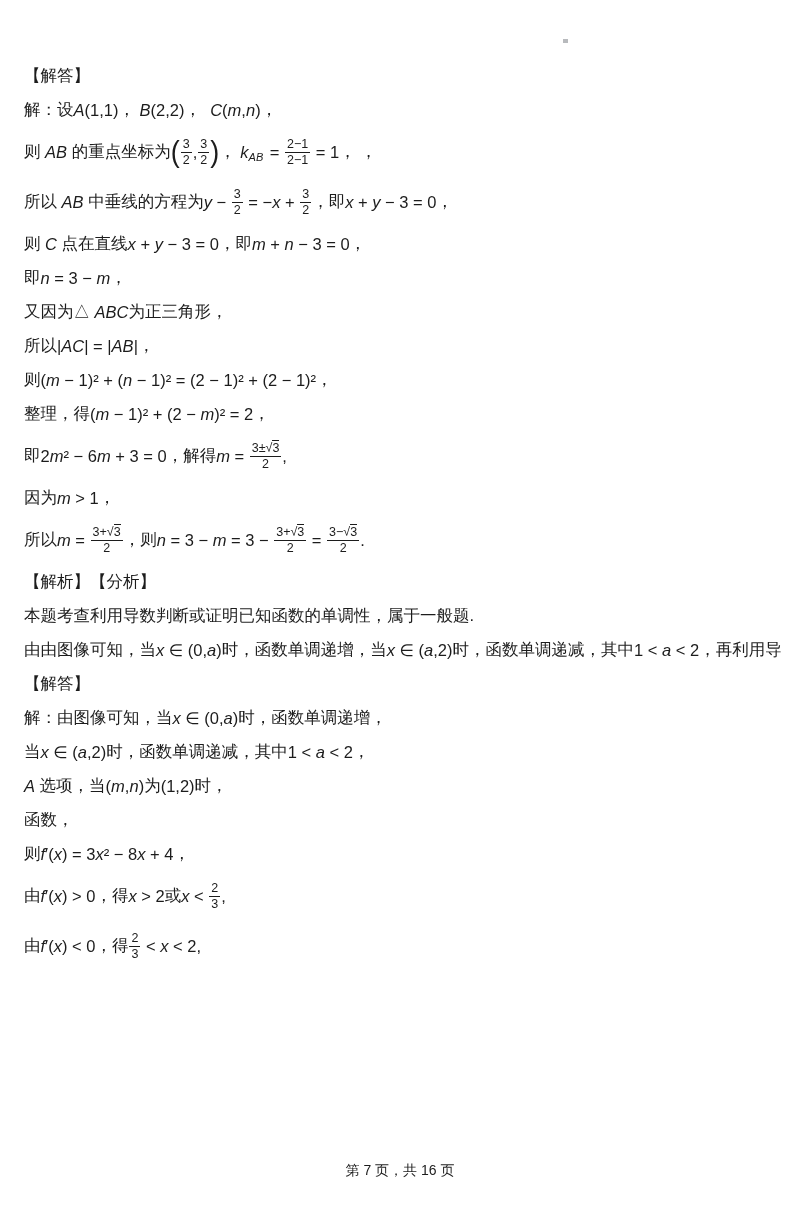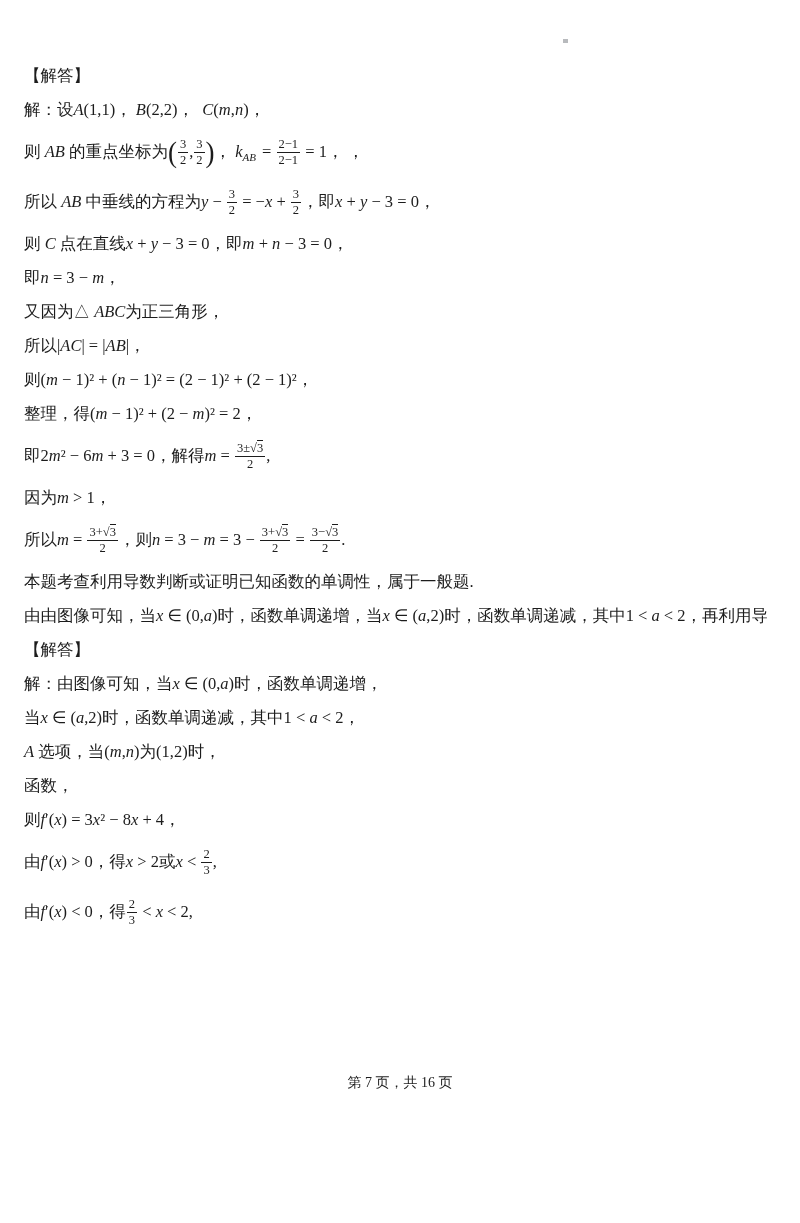--- a/index.html
+++ b/index.html
@@ -2,21 +2,21 @@
 <html><head>
 <meta charset="utf-8">
 <style>
   html, body { margin: 0; padding: 0; background: #ffffff; }
   .page {
     position: relative;
     width: 800px;
     height: 1223px;
     background: #ffffff;
     overflow: hidden;
-    font-family: Liberation Serif, serif;
+    font-family: Liberation Sans, sans-serif;
     color: #1c1c1c;
     font-size: 16.5px;
   }
   .content {
     position: absolute;
     left: 24px;
     top: 54px;
     width: 772px;
   }
   .line {
@@ -49,21 +49,21 @@
   .bigp {
     font-size: 27px;
     line-height: 1;
     transform: scaleY(1.1);
   }
   .radover { border-top: 1px solid currentColor; }
   .footer {
     position: absolute;
     left: 0;
     right: 0;
-    top: 1074px;
+    top: 1162px;
     text-align: center;
     font-size: 14px;
     color: #1c1c1c;
   }
   .speck {
     position: absolute;
     left: 563px;
     top: 39px;
     width: 5px;
     height: 4px;
@@ -169,20 +169,23 @@
         <span class="math"><i>m</i> = </span>
         <span class="frac"><span class="num">3+<span>√</span><span class="radover">3</span></span><span class="den">2</span></span>
         <span class="cn">，则</span>
         <span class="math"><i>n</i> = 3 − <i>m</i> = 3 − </span>
         <span class="frac"><span class="num">3+<span>√</span><span class="radover">3</span></span><span class="den">2</span></span>
         <span class="math"> = </span>
         <span class="frac"><span class="num">3−<span>√</span><span class="radover">3</span></span><span class="den">2</span></span>
         <span class="math">.</span>
       </div>
       <div class="line">
+        <span class="cn">【解析】【分析】</span>
+      </div>
+      <div class="line">
         <span class="cn">本题考查利用导数判断或证明已知函数的单调性，属于一般题.</span>
       </div>
       <div class="line">
         <span class="cn">由由图像可知，当</span>
         <span class="math"><i>x</i> ∈ (0,<i>a</i>)</span>
         <span class="cn">时，函数单调递增，当</span>
         <span class="math"><i>x</i> ∈ (<i>a</i>,2)</span>
         <span class="cn">时，函数单调递减，其中</span>
         <span class="math">1 &lt; <i>a</i> &lt; 2</span>
         <span class="cn">，再利用导</span>

